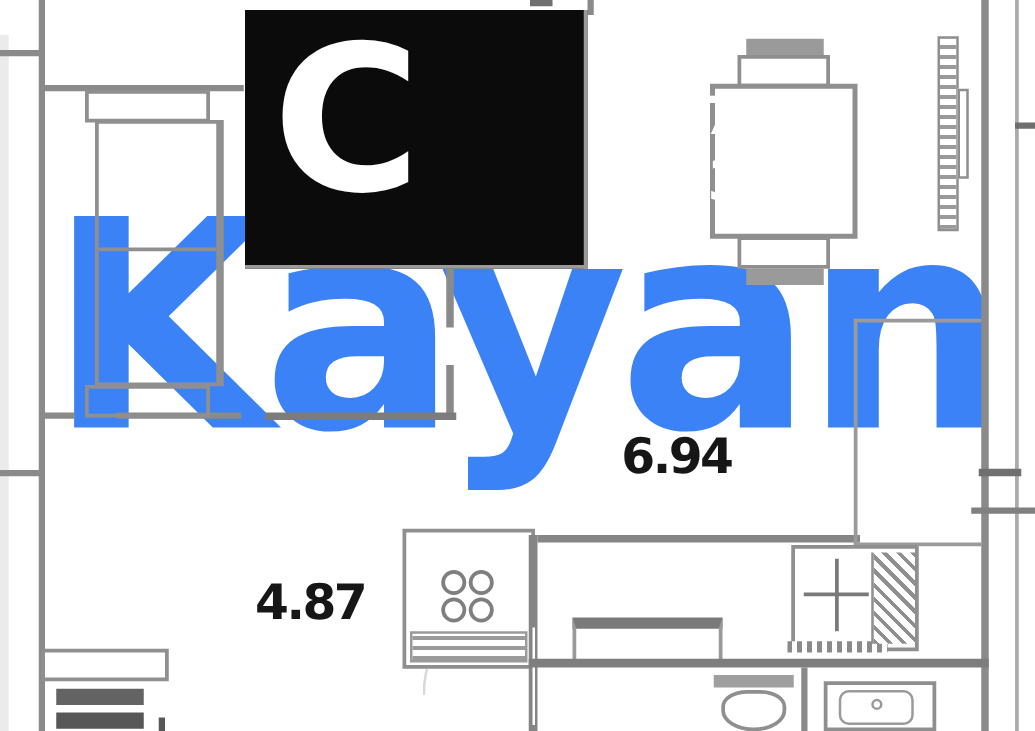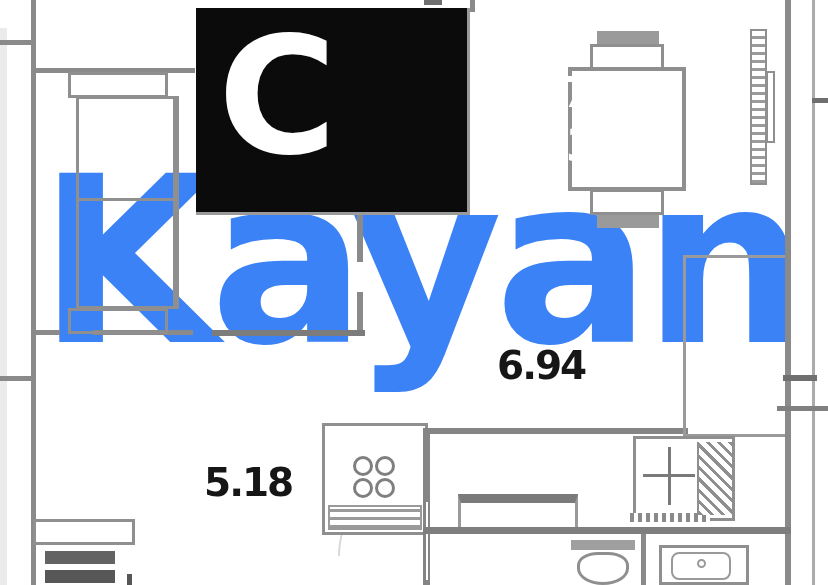--- a/index.html
+++ b/index.html
@@ -73,21 +73,21 @@
 
   <div id="info-box">
     <div id="unit-type">С</div>
     <div id="area-col">
       <div class="a" id="area-1">7,90</div>
       <div class="a" id="area-2">18,70</div>
       <div class="a" id="area-3">48,30</div>
     </div>
   </div>
 
-  <div class="room-label" style="left:204px;top:422px;">5.18</div>
+  <div class="room-label" style="left:204px;top:422px;">4.87</div>
   <div class="room-label" style="left:497px;top:305px;">6.94</div>
 
   <div class="outline z2" style="left:68px;top:72px;width:100px;height:26px;"></div>
   <div class="outline z2" style="left:76px;top:96px;width:103px;height:213px;border-right-width:6px;"></div>
   <div class="fill z2" style="left:79px;top:198px;width:94px;height:3px;background:#8f8f8f;"></div>
   <div class="outline z2" style="left:68px;top:308px;width:100px;height:26px;"></div>
 
   <div class="outline z2" style="left:33px;top:519px;width:102px;height:26px;"></div>
   <div class="fill z2" style="left:45px;top:551px;width:70px;height:13px;background:#636363;"></div>
   <div class="fill z2" style="left:45px;top:570px;width:70px;height:13px;background:#575757;"></div>

